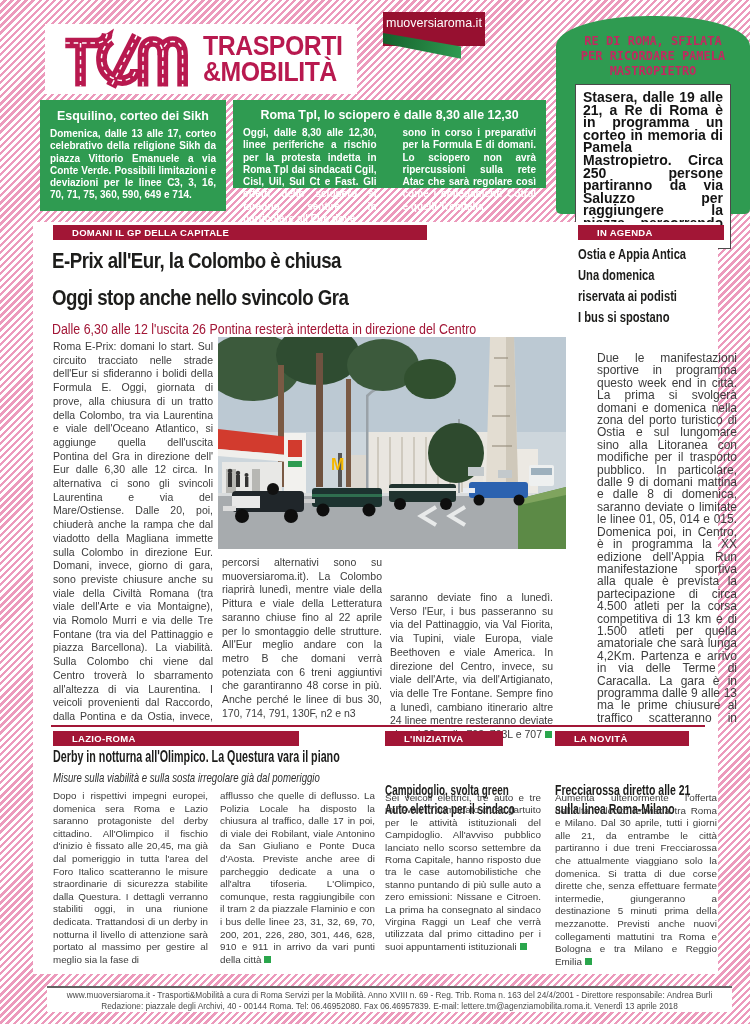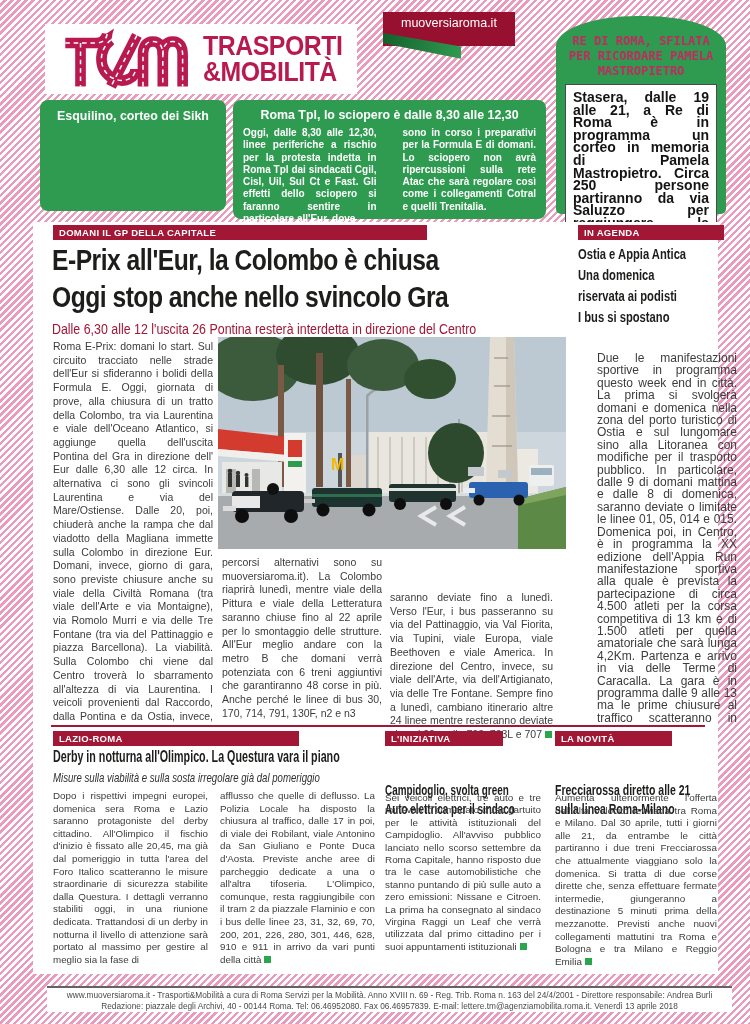--- a/index.html
+++ b/index.html
@@ -8,49 +8,49 @@
     position:relative; width:750px; height:1024px; margin:0 auto; overflow:hidden;
     background:repeating-linear-gradient(135deg,#ffffff 0,#ffffff 2.6px,#ec9abc 2.6px,#ec9abc 5px);
   }
   
   .logo-box { position:absolute; left:45px; top:24px; width:312px; height:70px; background:#fff;
               display:flex; align-items:center; padding:3px 6px; }
   .logo-svg { width:152px; height:64px; flex:none; }
   .brand-title { color:#b8194f; font-weight:bold; font-size:27px; line-height:26px;
                  letter-spacing:-0.5px; transform:scaleX(.92); transform-origin:0 50%; white-space:nowrap; }
   .badge { position:absolute; left:383px; top:12px; height:34px; background:#971030; color:#fff;
-           font-size:12.5px; line-height:22px; padding:0 18px; }
+           font-size:12.5px; line-height:22px; padding:0 3px; }
   .ribbon { position:absolute; left:383px; top:33px; width:78px; height:27px;
             background:linear-gradient(100deg,#14602b,#2f9b51);
             clip-path:polygon(0 0,100% 50%,100% 95%,0 38%); }
-  .greenbox { position:absolute; background:#2f9b51;border-radius:8px; }
+  .greenbox { position:absolute; background:#2f9b51; }
   .box-sikh { left:40px; top:100px; width:186px; height:111px; padding:8px 10px 6px; }
-  .box-tpl  { left:233px; top:100px; width:313px; height:119px; padding:7px 10px 6px; }
+  .box-tpl  { left:233px; top:100px; width:313px; height:88px; padding:7px 10px 6px; }
   .gb-title { color:#fff; font-weight:bold; font-size:13.5px; text-align:center; white-space:nowrap;
               transform:scaleX(.92); transform-origin:50% 50%; margin-bottom:5px; }
   .gb-body  { color:#fff; font-weight:bold; font-size:10px; line-height:12.3px; text-align:justify; }
   .tpl-cols { display:flex; gap:26px; }
   .tpl-cols .gb-body { flex:1; }
-  .box-rediroma { left:556px; top:16px; width:170px; height:198px; padding:17px 9px 8px;
+  .box-rediroma { left:556px; top:16px; width:194px; height:198px; padding:17px 19px 8px;
                   border-radius:48% 48% 5px 5px / 30px 30px 5px 5px; }
   .rr-title { font-family:"DejaVu Sans Mono", monospace; color:#c22960; font-weight:bold;
               font-size:12.5px; line-height:15px; text-align:center; transform:scaleX(.96); }
   .rr-inner { background:#fff; border:1px solid #4a4a4a; margin-top:6px; padding:6px 7px;
               font-weight:bold; font-size:14px; line-height:12.6px; color:#141414; text-align:justify; }
   
   .content { position:absolute; left:33px; top:222px; width:685px; height:752px; background:#fff; }
   .tag { position:absolute; background:#a21636; color:#fff; font-size:9.5px; font-weight:bold;
-         line-height:15px; height:15px; padding-left:6px; letter-spacing:.3px; }
+         line-height:15px; height:15px; padding-left:19px; letter-spacing:.3px; }
   #tag-main   { left:20px;  top:3px;   width:374px; }
   #tag-agenda { left:545px; top:3px;   width:146px; }
   #tag-lazio  { left:20px;  top:509px; width:246px; }
   #tag-iniz   { left:352px; top:509px; width:118px; }
-  #tag-nov    { left:522px; top:509px; width:117px; }
+  #tag-nov    { left:522px; top:509px; width:134px; }
   .headline-main { position:absolute; left:19px; top:20px; color:#1d1d1b; font-weight:bold;
-                   font-size:29px; line-height:37px; }
+                   font-size:22px; line-height:37px; }
   .headline-main span { display:block; white-space:nowrap; transform:scaleX(.85);
                         transform-origin:0 0; letter-spacing:-0.6px; }
   .subhead-main { position:absolute; left:19px; top:98px; color:#a21636; font-size:15.5px;
                   white-space:nowrap; transform:scaleX(.8); transform-origin:0 0; }
   .photo { position:absolute; left:185px; top:115px; width:348px; height:212px; overflow:hidden; }
   .body { font-size:10.5px; line-height:13.7px; color:#3c3c3c; text-align:justify; overflow:hidden; }
   .colA { position:absolute; left:20px;  top:118px; width:160px; height:385px; }
   .colB { position:absolute; left:189px; top:334px; width:160px; height:170px; }
   .colC { position:absolute; left:357px; top:334px; width:163px; height:170px;margin-top:35px; }
   .agenda-head { position:absolute; left:545px; top:22px; color:#1d1d1b; font-weight:bold;
@@ -108,20 +108,21 @@
     <div class="brand-title">
       <div>TRASPORTI</div>
       <div>&amp;MOBILITÀ</div>
     </div>
   </div>
   <div class="badge">muoversiaroma.it</div>
   <div class="ribbon"></div>
 
   <div class="greenbox box-sikh">
     <div class="gb-title">Esquilino, corteo dei Sikh</div>
+    <div class="gb-body">Domenica, dalle 13 alle 17, corteo celebrativo della religione Sikh da piazza Vittorio Emanuele a via Conte Verde. Possibili limitazioni e deviazioni per le linee C3, 3, 16, 70, 71, 75, 360, 590, 649 e 714.</div>
   </div>
 
   <div class="greenbox box-tpl">
     <div class="gb-title">Roma Tpl, lo sciopero è dalle 8,30 alle 12,30</div>
     <div class="tpl-cols">
       <div class="gb-body">Oggi, dalle 8,30 alle 12,30, linee periferiche a rischio per la protesta indetta in Roma Tpl dai sindacati Cgil, Cisl, Uil, Sul Ct e Fast. Gli effetti dello sciopero si faranno sentire in particolare all'Eur, dove</div>
       <div class="gb-body">sono in corso i preparativi per la Formula E di domani. Lo sciopero non avrà ripercussioni sulla rete Atac che sarà regolare così come i collegamenti Cotral e quelli Trenitalia.</div>
     </div>
   </div>
 

